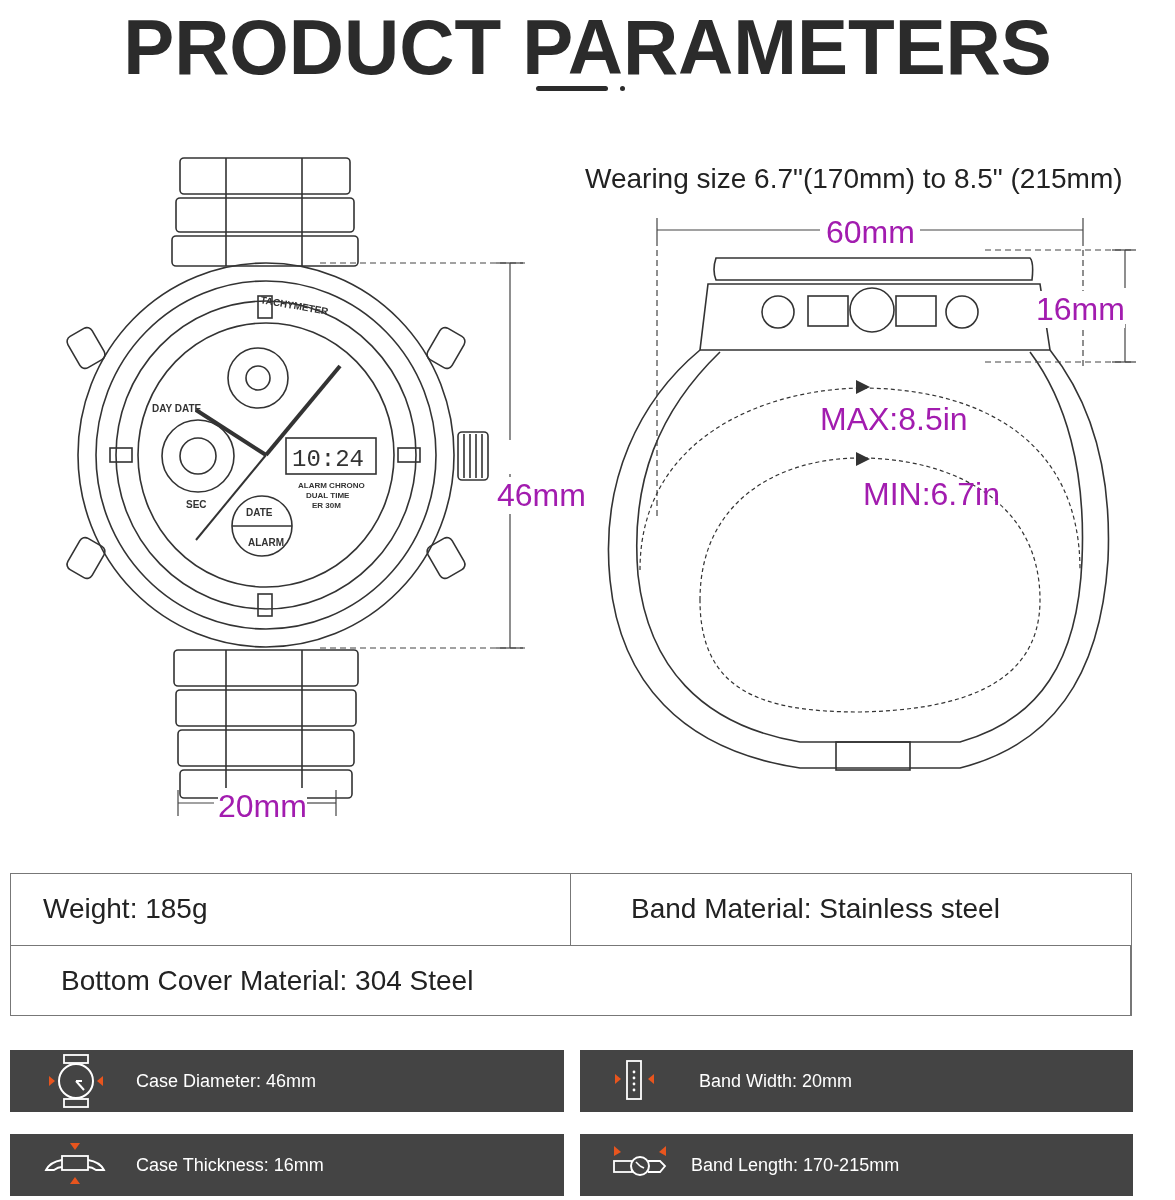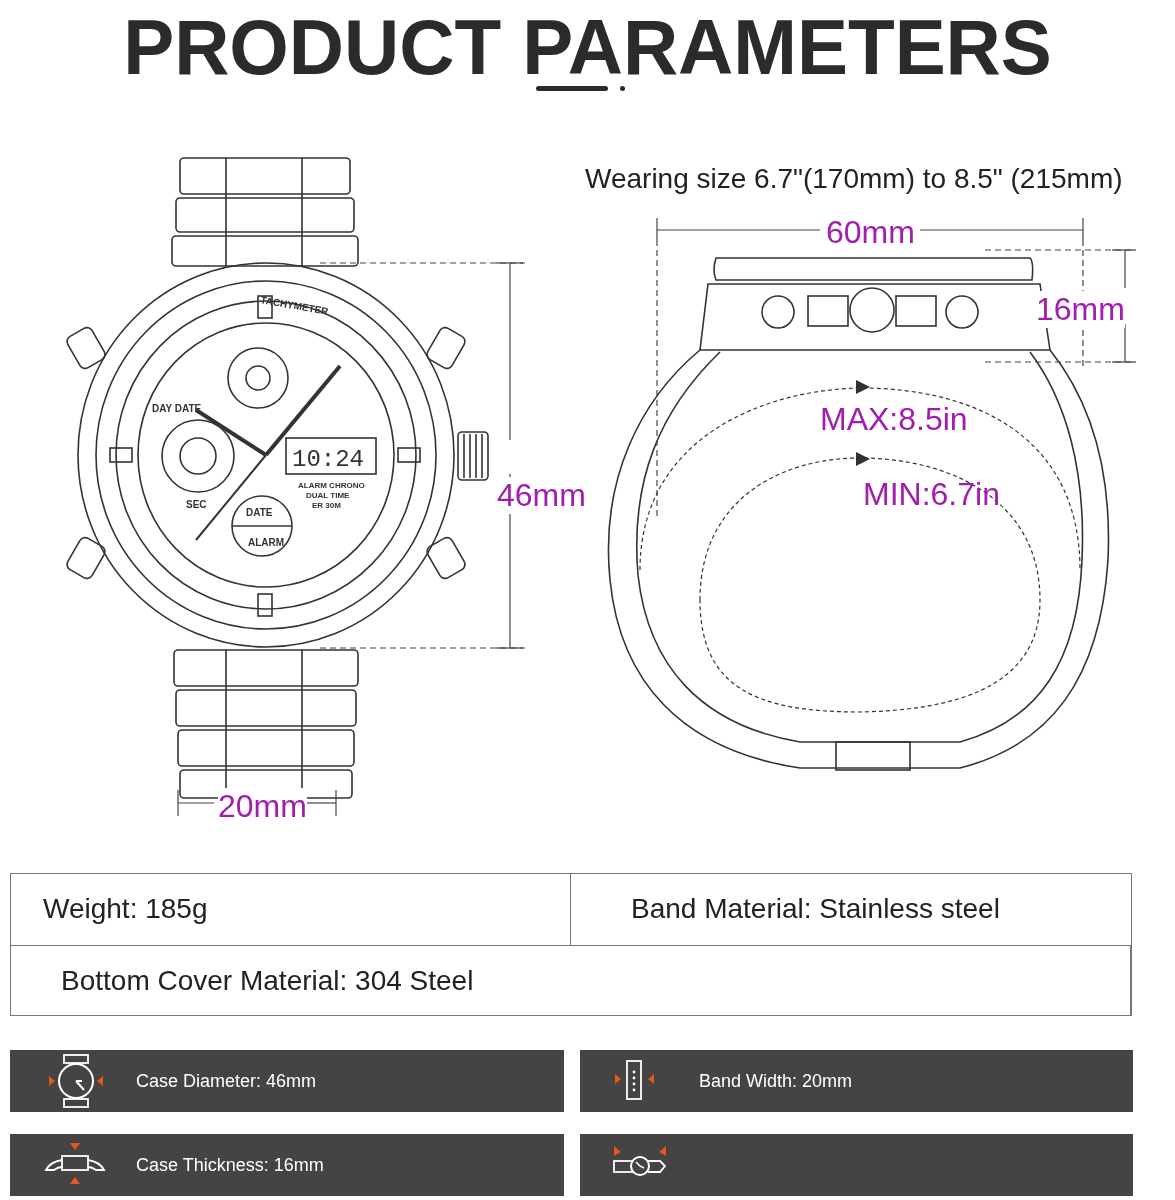--- a/index.html
+++ b/index.html
@@ -206,13 +206,14 @@
 <div class="bar" style="left:580px;top:1134px;width:553px;">
   <svg width="60" height="62" viewBox="0 0 60 62" style="position:absolute;left:30px;top:0;">
     <rect x="4" y="27" width="18" height="11" fill="none" stroke="#fff" stroke-width="1.8"></rect>
     <path d="M38 27 L50 27 L55 32 L50 38 L38 38" fill="none" stroke="#fff" stroke-width="1.8"></path>
     <circle cx="30" cy="32" r="9" fill="#444" stroke="#fff" stroke-width="2"></circle>
     <line x1="30" y1="32" x2="26" y2="28" stroke="#fff" stroke-width="1.6"></line>
     <line x1="30" y1="32" x2="34" y2="34" stroke="#fff" stroke-width="1.6"></line>
     <polygon points="4,12 11,18 4,22" fill="#e8551e"></polygon>
     <polygon points="56,12 49,18 56,22" fill="#e8551e"></polygon>
   </svg>
+  <span class="label" style="left:111px;">Band Length: 170-215mm</span>
 </div>
 
 </body></html>

